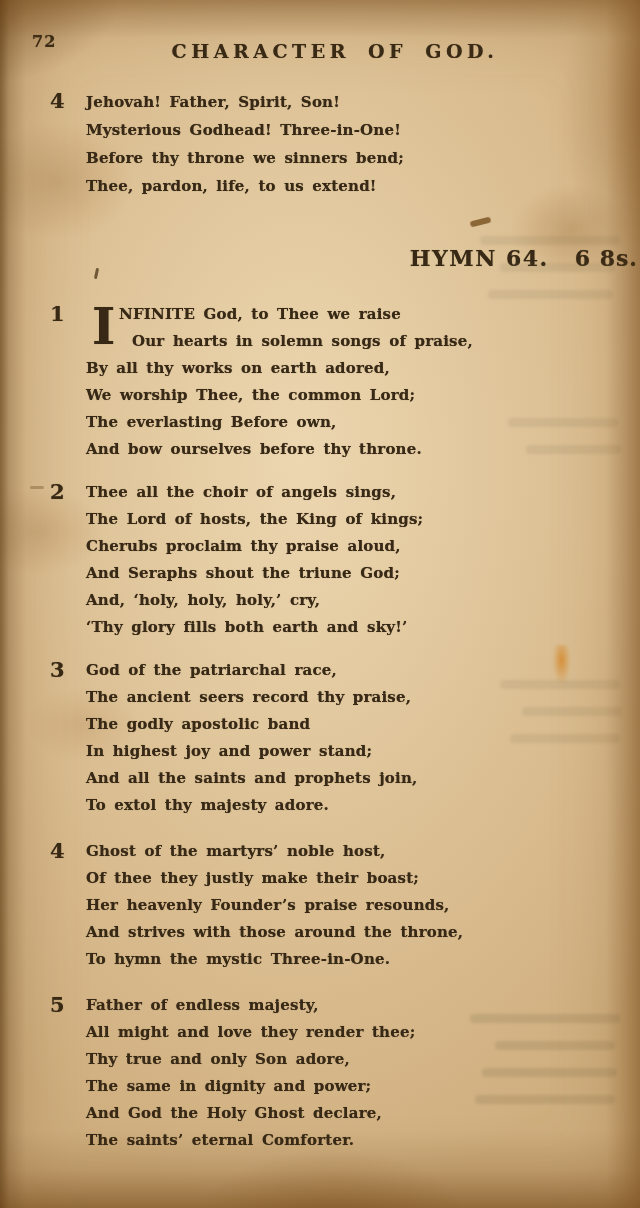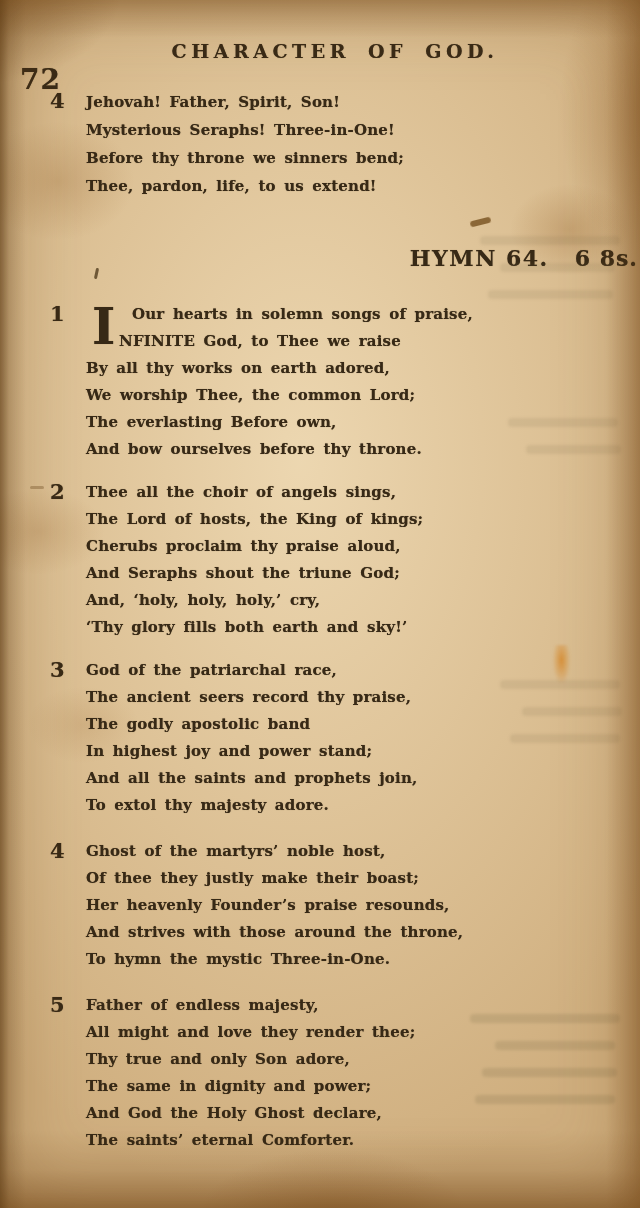--- a/index.html
+++ b/index.html
@@ -34,21 +34,21 @@
       
       radial-gradient(ellipse 470px 760px at 47% 38%, rgba(238,217,179,0.95), rgba(238,217,179,0) 100%);
   }
   .page::after{
     content:""; position:absolute; inset:0; pointer-events:none;
     box-shadow: inset 0 0 70px 16px rgba(118,76,28,0.30), inset 0 0 14px 2px rgba(118,76,28,0.18);
   }
   .inktext { text-shadow: 0 0 0.7px rgba(55,41,22,0.65); }
 
   
-  .page-number { position:absolute; left:20px; top:32px; font-size:28px; letter-spacing:1px;margin-top:31px; }
+  .page-number { position:absolute; left:32px; top:32px; font-size:16px; letter-spacing:1px; }
   .running-title {
     position:absolute; left:0; right:0; top:40px; text-align:center;
     transform:translateX(15px);
     font-size:19px; letter-spacing:4.5px; word-spacing:7px;
   }
 
   
   .content { position:absolute; top:88px; left:50px; right:18px; }
 
   .verse { display:flex; align-items:flex-start; }
@@ -106,36 +106,36 @@
 
   <div class="page-number inktext">72</div>
   <div class="running-title inktext">CHARACTER OF GOD.</div>
 
   <div class="content">
 
     <div class="verse fragment">
       <span class="verse-num inktext">4</span>
       <div class="verse-lines">
         <div class="vline inktext">Jehovah! Father, Spirit, Son!</div>
-        <div class="vline inktext">Mysterious Seraphs! Three-in-One!</div>
+        <div class="vline inktext">Mysterious Godhead! Three-in-One!</div>
         <div class="vline inktext">Before thy throne we sinners bend;</div>
         <div class="vline inktext">Thee, pardon, life, to us extend!</div>
       </div>
     </div>
 
     <div class="hymn-heading inktext">
       <span>HYMN 64.</span><span class="meter">6 8s.</span>
     </div>
 
     <div class="verse verse-1">
       <span class="verse-num inktext">1</span>
       <div class="verse-lines">
         <span class="dropcap inktext">I</span>
+        <div class="vline inktext dc-line1">NFINITE God, to Thee we raise</div>
         <div class="vline inktext dc-line2">Our hearts in solemn songs of praise,</div>
-        <div class="vline inktext dc-line1">NFINITE God, to Thee we raise</div>
         <div class="vline inktext">By all thy works on earth adored,</div>
         <div class="vline inktext">We worship Thee, the common Lord;</div>
         <div class="vline inktext">The everlasting Before own,</div>
         <div class="vline inktext">And bow ourselves before thy throne.</div>
       </div>
     </div>
 
     <div class="verse verse-2">
       <span class="verse-num inktext">2</span>
       <div class="verse-lines">

